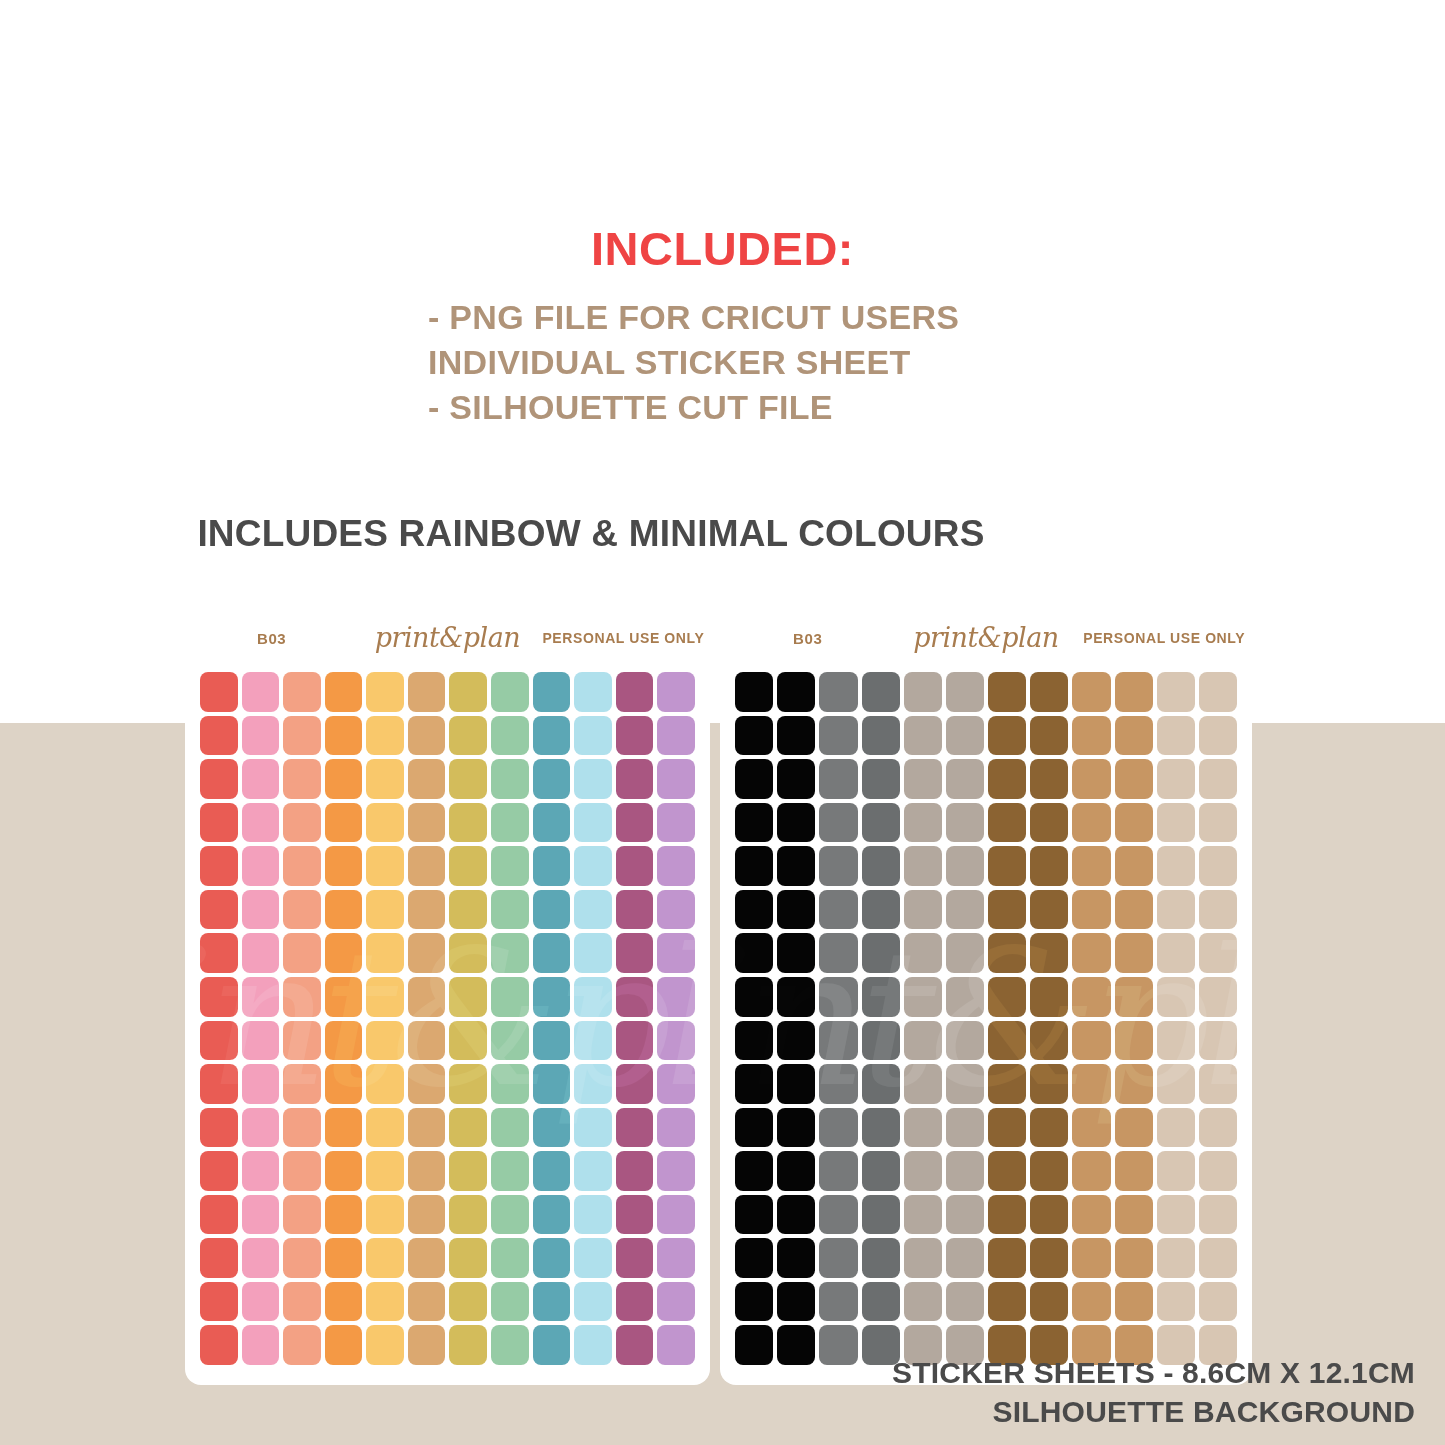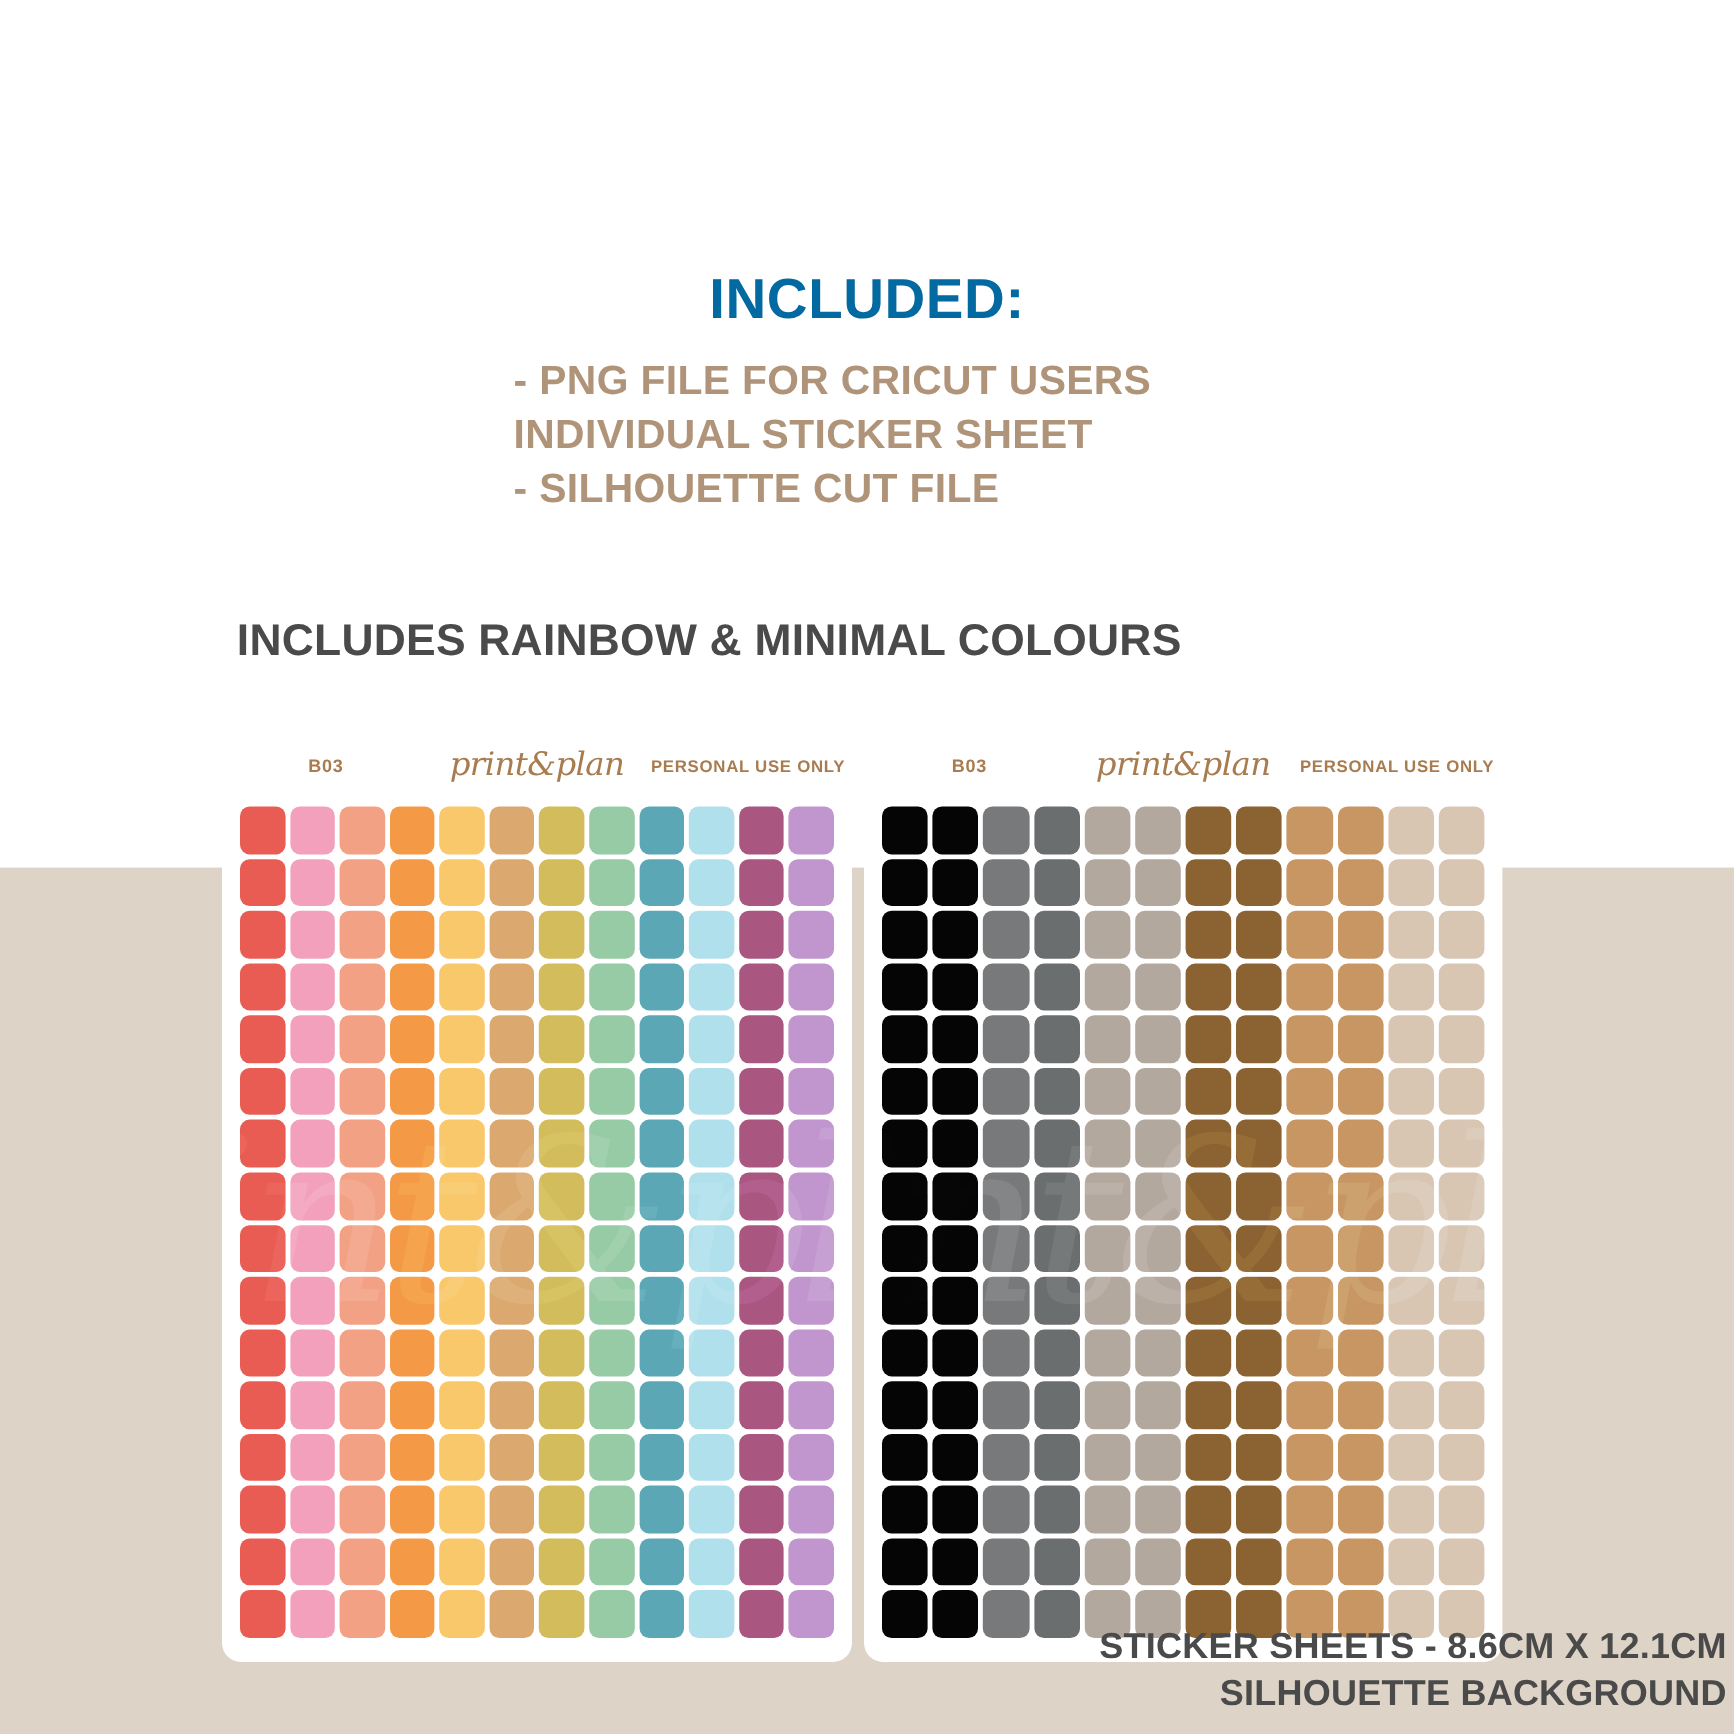--- a/index.html
+++ b/index.html
@@ -161,38 +161,38 @@
     font-style: italic;
     font-size: 190px;
     color: #ffffff;
     letter-spacing: -8px;
     mix-blend-mode: overlay;
   }
 
   
   #footer {
     position: absolute;
-    right: 6px;
+    right: 30px;
     bottom: 14px;
     text-align: right;
     z-index: 6;
     color: #4A4A4A;
     font-size: 30px;
     font-weight: bold;
     line-height: 1.28;
     letter-spacing: 0.2px;
   }
 </style>
 </head>
 <body style="background: rgb(255, 255, 255);">
 
 <div id="beige-band" style="background: rgb(221, 211, 198);"></div>
 
 <div id="header">
-  <div id="included-title" style="color: #0369a1;">INCLUDED:</div>
+  <div id="included-title" style="color: #ef4444;">INCLUDED:</div>
   <div id="included-lines">
     <div class="included-line" style="color: rgb(176, 148, 121);">- PNG FILE FOR CRICUT USERS</div>
     <div class="included-line" style="color: rgb(176, 148, 121);">INDIVIDUAL STICKER SHEET</div>
     <div class="included-line" style="color: rgb(176, 148, 121);">- SILHOUETTE CUT FILE</div>
   </div>
 </div>
 
 <div id="subtitle" style="color: rgb(74, 74, 74);">INCLUDES RAINBOW &amp; MINIMAL COLOURS</div>
 
 <div class="sheet-labels" id="labels-rainbow">

